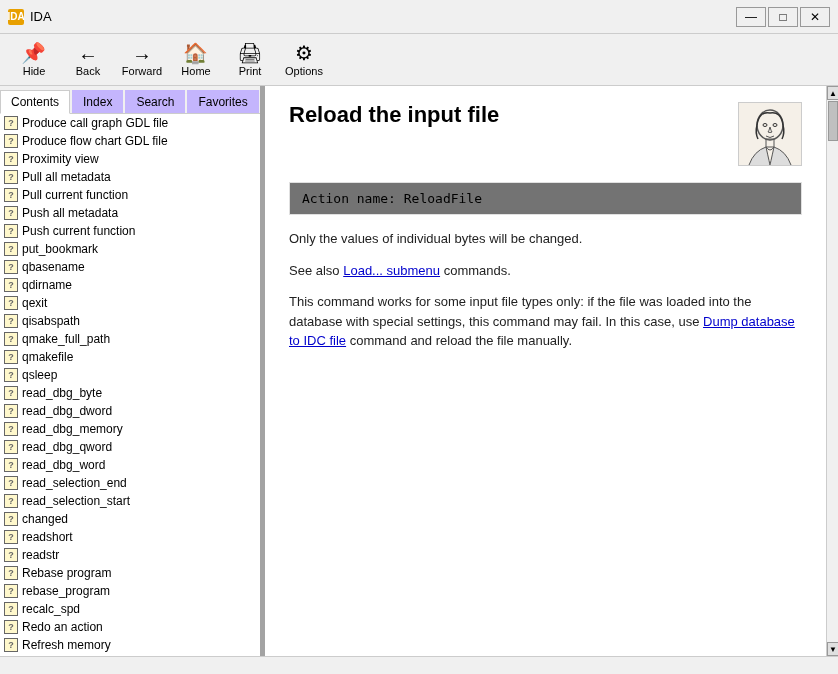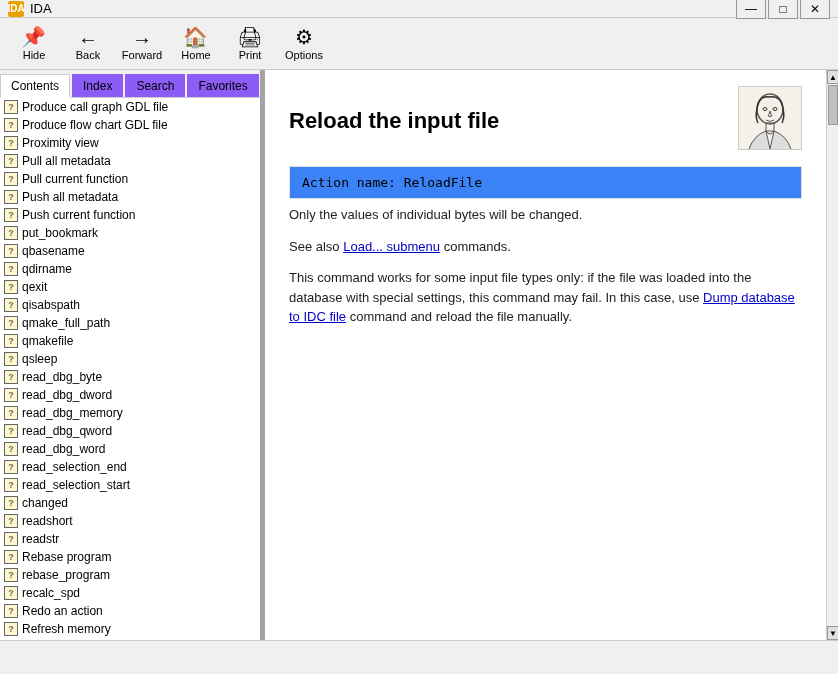--- a/index.html
+++ b/index.html
@@ -1,21 +1,21 @@
 <!DOCTYPE html>
 <html><head>
   <meta charset="utf-8">
   <style>
     * { margin: 0; padding: 0; box-sizing: border-box; }
     body { font-family: 'Segoe UI', Tahoma, sans-serif; font-size: 13px; background: #f0f0f0; width: 838px; height: 674px; overflow: hidden; }
     
     
     .title-bar {
       background: #f0f0f0;
-      height: 18px;
+      height: 34px;
       display: flex;
       align-items: center;
       justify-content: space-between;
       padding: 0 8px;
       border-bottom: 1px solid #ccc;
     }
     .title-bar-left { display: flex; align-items: center; gap: 6px; font-size: 13px; }
     .title-bar-icon { width: 16px; height: 16px; background: #e8a000; border-radius: 2px; display: flex; align-items: center; justify-content: center; font-size: 10px; font-weight: bold; color: white; }
     .title-bar-controls { display: flex; gap: 2px; }
     .title-btn { width: 30px; height: 20px; border: 1px solid #999; background: #f0f0f0; cursor: pointer; font-size: 12px; display: flex; align-items: center; justify-content: center; }
@@ -68,21 +68,21 @@
       background: #f0f0f0;
       border-bottom: 1px solid #ccc;
       padding-top: 4px;
     }
     .tab {
       padding: 4px 10px;
       cursor: pointer;
       font-size: 12px;
       border: 1px solid transparent;
       border-bottom: none;
-      background: #8b5cf6;
+      background: #c4b5fd;
       margin-right: 2px;
     }
     .tab.active {
       background: white;
       border: 1px solid #ccc;
       border-bottom: 1px solid white;
       margin-bottom: -1px;
       z-index: 1;
     }
     
@@ -158,26 +158,26 @@
       border: 1px solid #ccc;
       background: #f9f9f9;
       display: flex;
       align-items: center;
       justify-content: center;
       overflow: hidden;
       flex-shrink: 0;
     }
     
     .code-block {
-      background: #3b82f6;
+      background: #737373;
       border: 1px solid #e0e0e0;
       padding: 8px 12px;
       font-family: monospace;
       font-size: 13px;
-      margin-bottom: 6px;
+      margin-bottom: 14px;
     }
     
     .content-para {
       font-size: 13px;
       line-height: 1.5;
       margin-bottom: 12px;
       color: #222;
     }
     
     .link { color: #0000cc; text-decoration: underline; cursor: pointer; }
@@ -404,21 +404,21 @@
           
         </div>
 
       </div>
     </div>
   </div>
 
   <div class="right-panel">
     <div class="right-scroll">
 
-      <div style="display:flex; justify-content:space-between; align-items:flex-end; margin-bottom:16px;">
+      <div style="display:flex; justify-content:space-between; align-items:flex-start; margin-bottom:16px;">
         <h1 class="content-title" style="font-size:22px; font-weight:bold;">Reload the input file</h1>
 
         <div class="portrait">
           <svg width="62" height="62" viewBox="0 0 62 62" xmlns="http://www.w3.org/2000/svg">
 
             <rect width="62" height="62" fill="#f5f0e8"></rect>
 
             <ellipse cx="31" cy="22" rx="13" ry="15" fill="none" stroke="#555" stroke-width="1.5"></ellipse>
 
             <path d="M18,22 Q20,8 31,10 Q42,8 44,22" fill="none" stroke="#333" stroke-width="1.5"></path>

